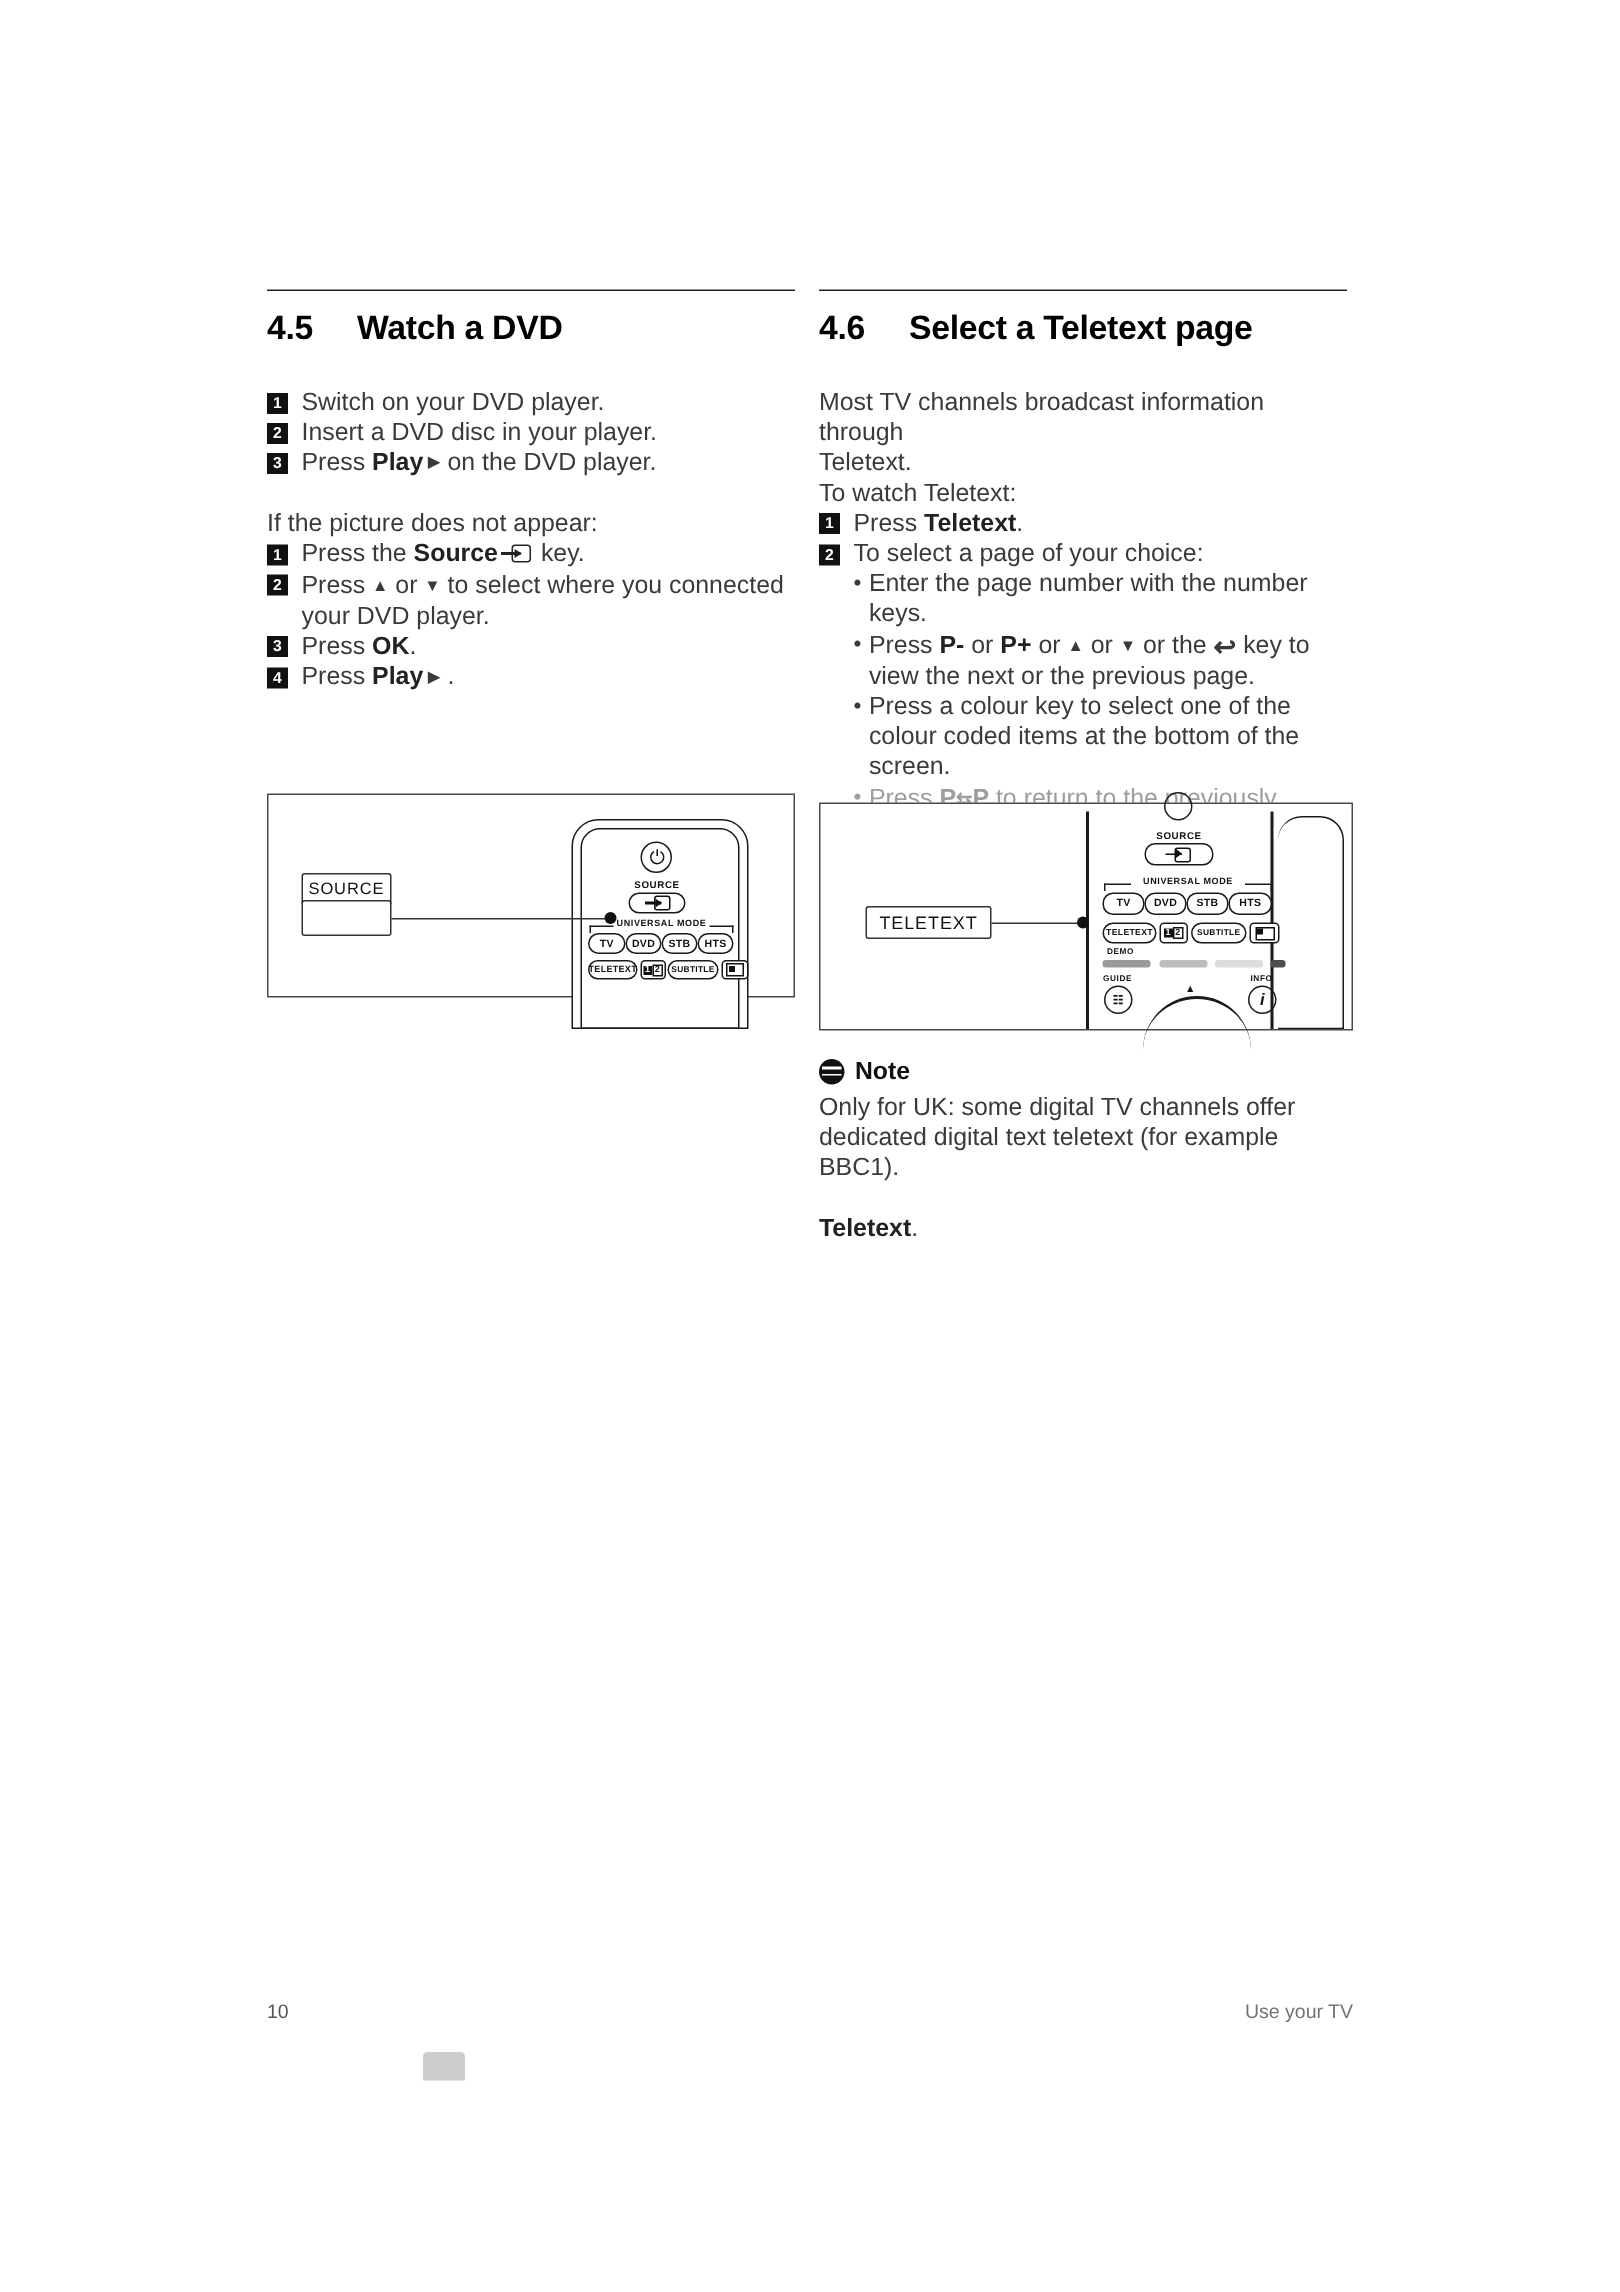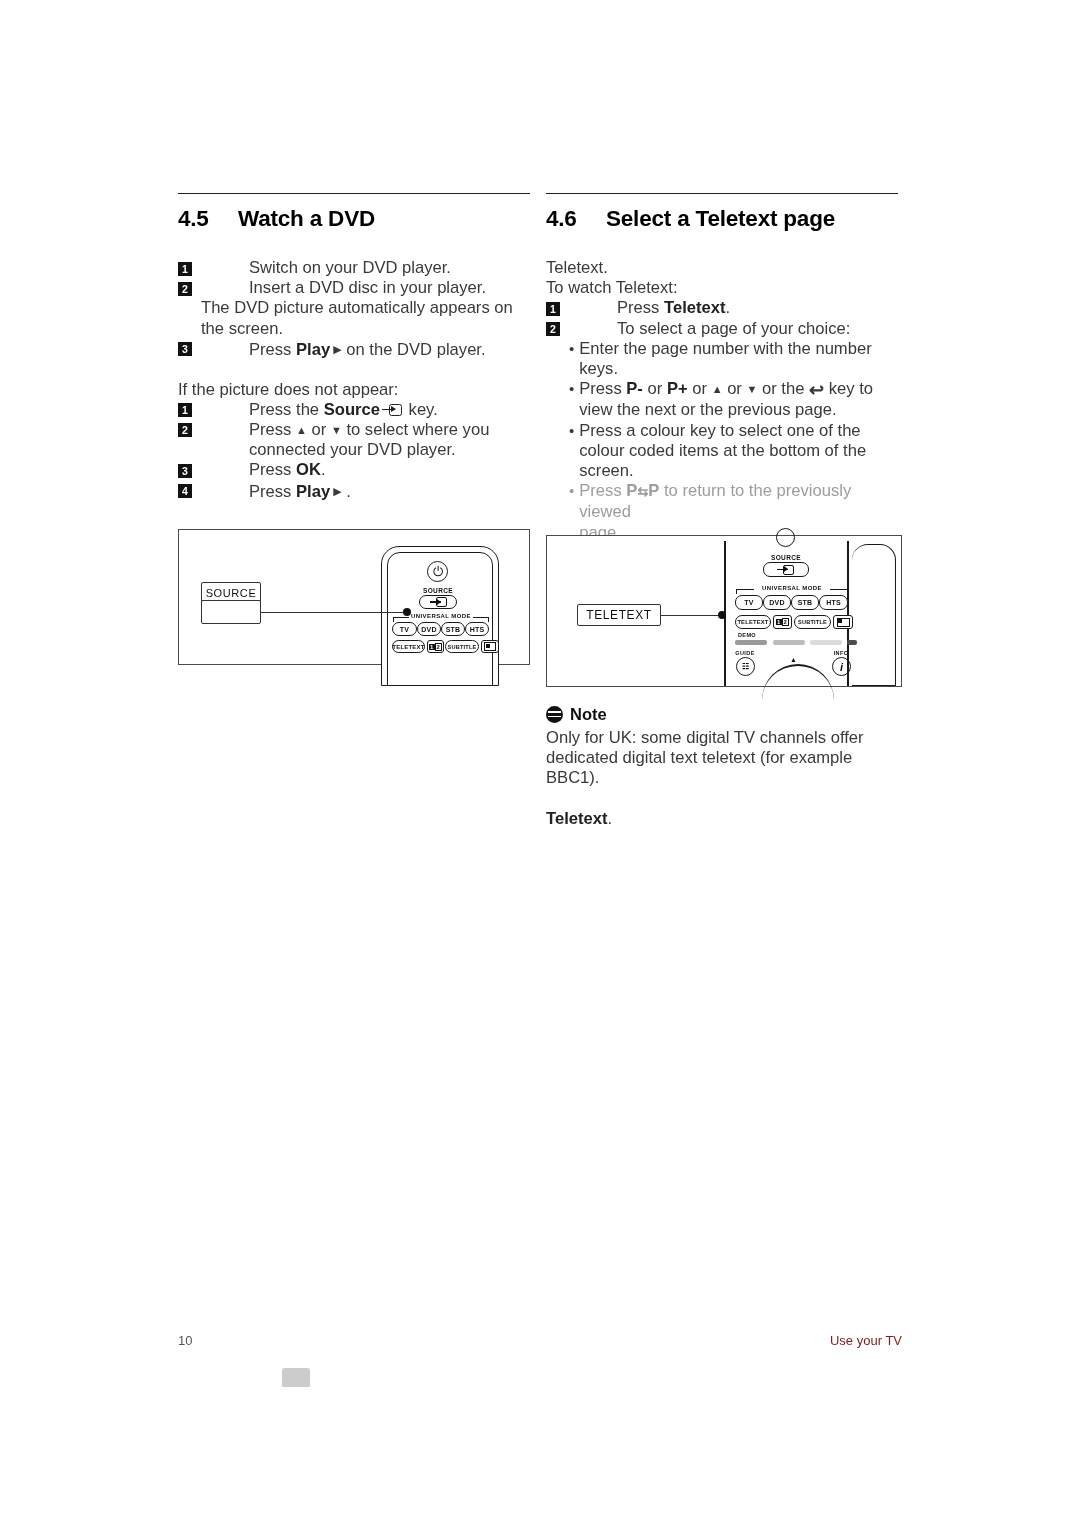--- a/index.html
+++ b/index.html
@@ -73,21 +73,21 @@
     background: #111;
     color: #fff;
     font-size: 10.5px;
     font-weight: bold;
     line-height: 14px;
     text-align: center;
     margin-top: 3.5px;
     margin-right: 9px;
     font-family: "Liberation Sans", sans-serif;
   }
-  .step-txt { flex: 1 1 auto; margin-left: 48px; }
+  .step-txt { flex: 1 1 auto; }
   .indent { margin-left: 23px; }
 
   
   .bullet {
     display: flex;
     align-items: flex-start;
     margin-left: 23px;
   }
   .bullet .dot {
     flex: 0 0 auto;
@@ -268,21 +268,21 @@
   .note-icon::before { top: 5.4px; }
   .note-icon::after  { top: 9.6px; }
 
   
   .footer-num {
     position: absolute; left: 178px; top: 1333px;
     font-size: 13px; color: #555;
   }
   .footer-right {
     position: absolute; right: 178px; top: 1333px;
-    font-size: 13px; color: #7f1d1d;
+    font-size: 13px; color: #737373;
   }
   .footer-tab {
     position: absolute; left: 282px; top: 1368px;
     width: 28px; height: 19px;
     background: #cccccc;
     border-radius: 3px 3px 1px 1px;
   }
 </style>
 </head>
 <body>
@@ -300,21 +300,20 @@
 
       <div class="step">
         <span class="badge">1</span>
         <span class="step-txt">Switch on your DVD player.</span>
       </div>
 
       <div class="step">
         <span class="badge">2</span>
         <span class="step-txt">Insert a DVD disc in your player.</span>
       </div>
-      <div class="indent">The DVD picture automatically appears on the screen.</div>
 
       <div class="step">
         <span class="badge">3</span>
         <span class="step-txt"><span>Press </span><b>Play</b><span class="gl-play"> ▶</span><span> on the DVD player.</span></span>
       </div>
 
       <div class="gap"></div>
 
       <div class="plain">If the picture does not appear:</div>
 
@@ -342,20 +341,21 @@
   </div>
 
   <div class="col col-right">
     <div class="sec-rule"></div>
     <div class="sec-head">
       <span class="sec-num">4.6</span>
       <span class="sec-title">Select a Teletext page</span>
     </div>
 
     <div class="body-txt">
+      <div>Most TV channels broadcast information through</div>
       <div>Teletext.</div>
       <div>To watch Teletext:</div>
 
       <div class="step">
         <span class="badge">1</span>
         <span class="step-txt"><span>Press </span><b>Teletext</b><span>.</span></span>
       </div>
 
       <div class="step">
         <span class="badge">2</span>

